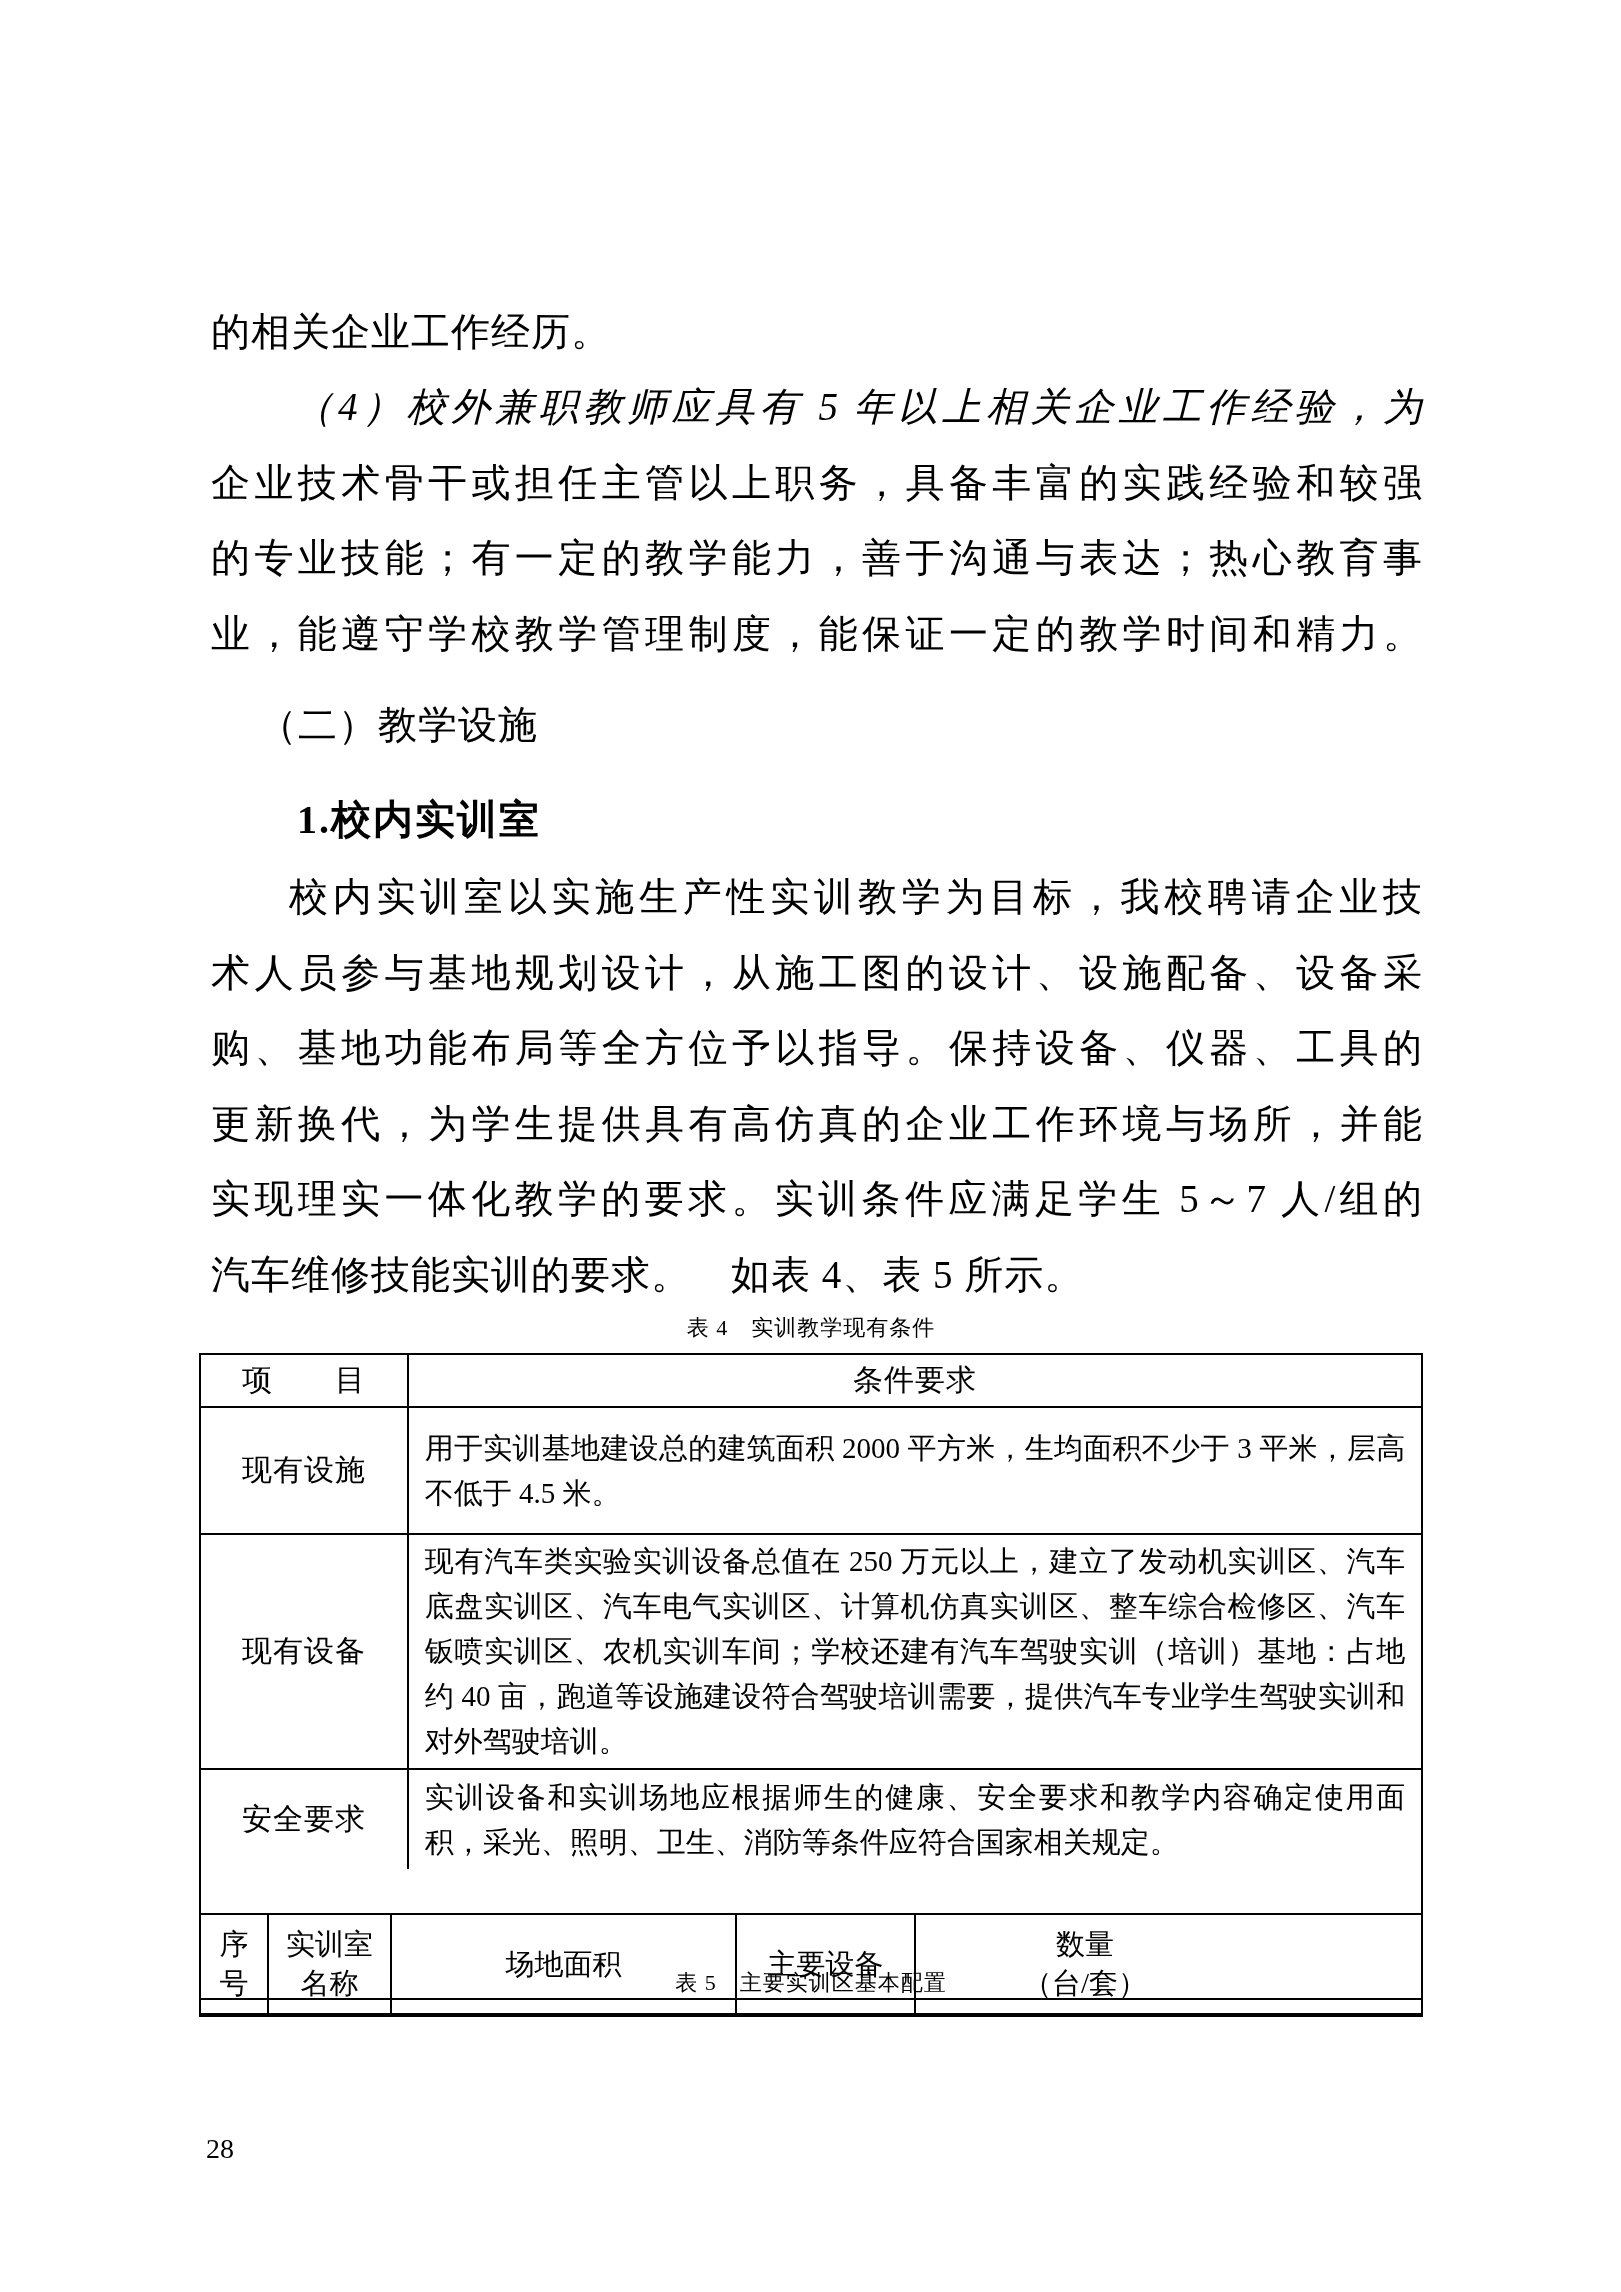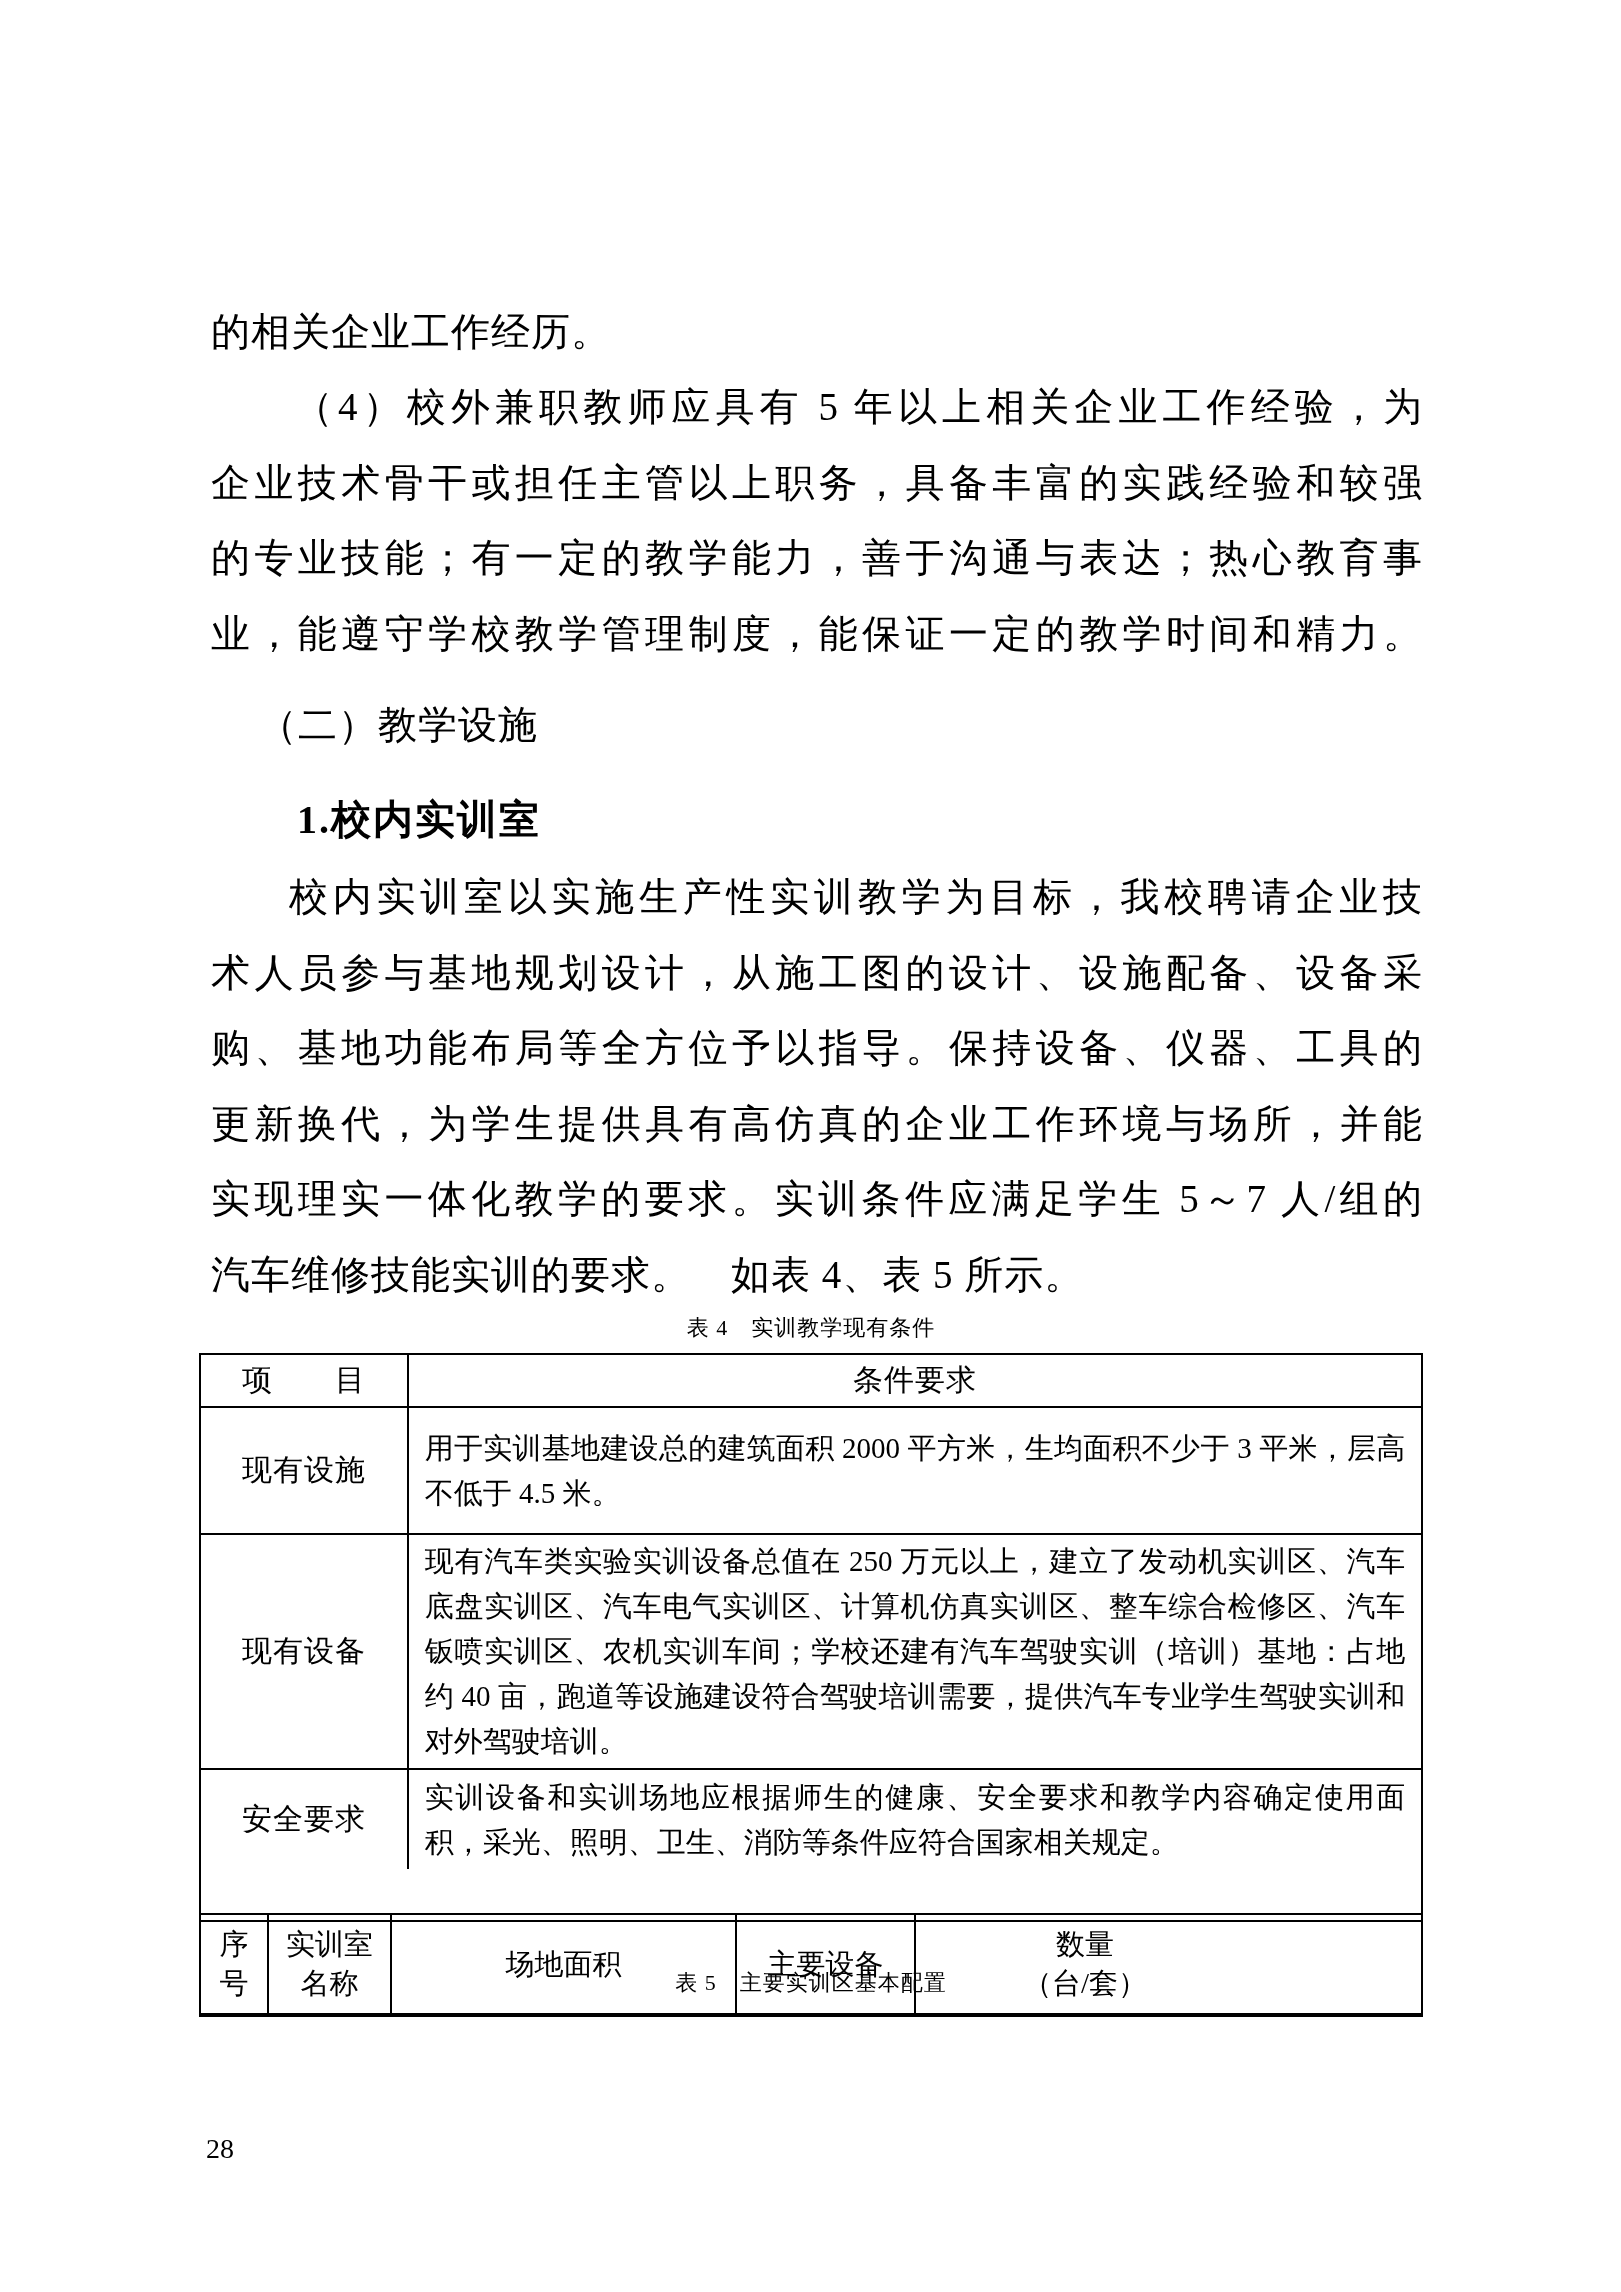--- a/index.html
+++ b/index.html
@@ -9,34 +9,34 @@
     font-family:"Liberation Serif","DejaVu Serif",serif;
     overflow:hidden;
   }
   
   .bl {
     position:absolute; left:211px; width:1212px;
     font-size:39px; line-height:51px; letter-spacing:1px;
     white-space:normal;
   }
   .jf { text-align:justify; text-align-last:justify; }
-  .ind85 { text-indent:83px; }
+  .ind85 { text-indent:83px;font-style:italic; }
   .ind80 { text-indent:78px; }
   .ind48 { text-indent:47px; }
   .ind88 { text-indent:86px; }
   .hsec { font-size:39px; }
   .hsub { font-size:40px; font-weight:bold; letter-spacing:2px; }
   
   .cap {
     position:absolute; left:199px; width:1224px;
     text-align:center; font-size:22px; letter-spacing:1px;
   }
   
   .t4 {
-    position:absolute; left:199px; top:1353px; width:1224px; height:569px;
+    position:absolute; left:199px; top:1353px; width:1224px; height:647px;
     display:grid; grid-template-columns:206px 1fr;
     grid-template-rows:51px 127px 235px 101px;
     border:2px solid #000; box-sizing:border-box;
   }
   .t4c { box-sizing:border-box; border-left:2px solid #000; border-top:2px solid #000;justify-content:flex-end; }
   .t4c.c1 { border-left:none; }
   .t4c.r1 { border-top:none; }
   .t4-label { display:flex; align-items:center; justify-content:center; font-size:30px; letter-spacing:1px; }
   .t4-content { display:flex; align-items:center; padding:5.9px 15.7px; font-size:29px; line-height:45px; }
   .t4-content > span { display:block; width:100%; text-align:justify; }

